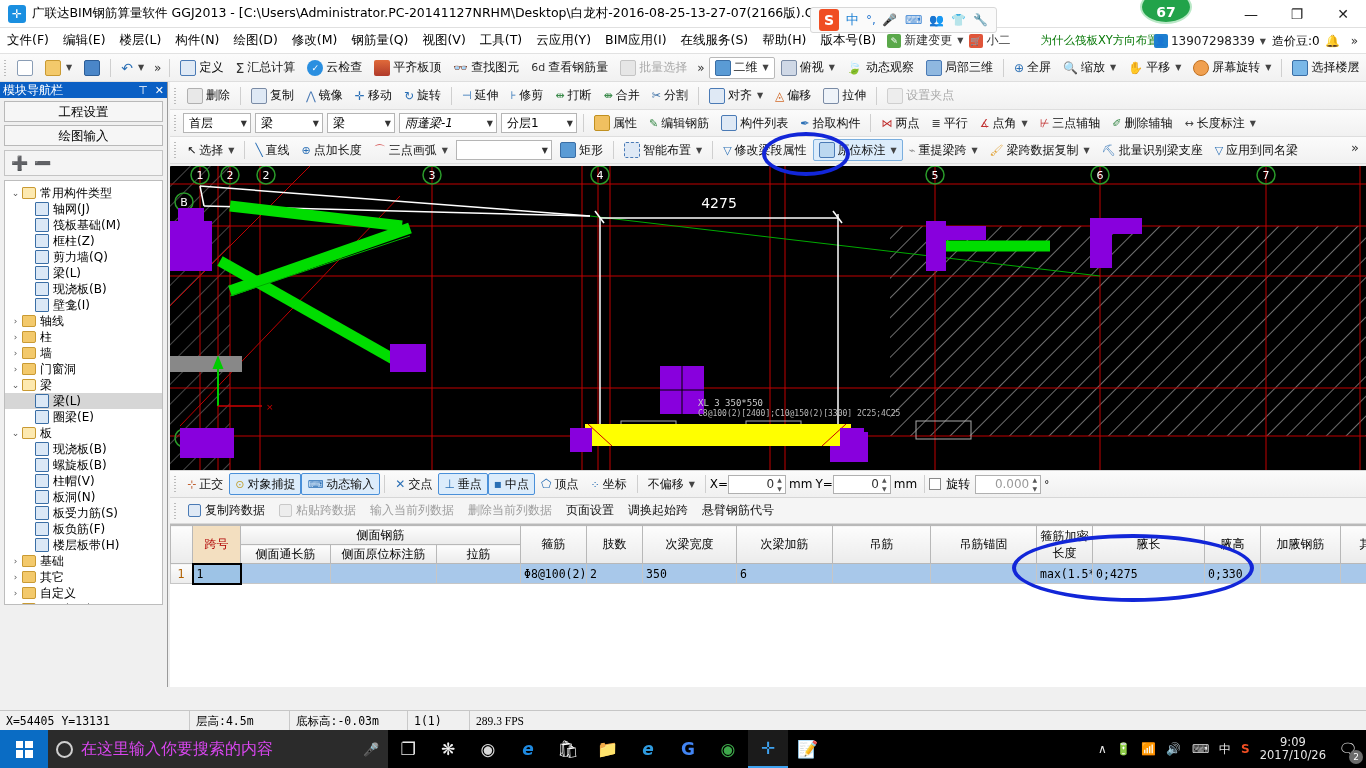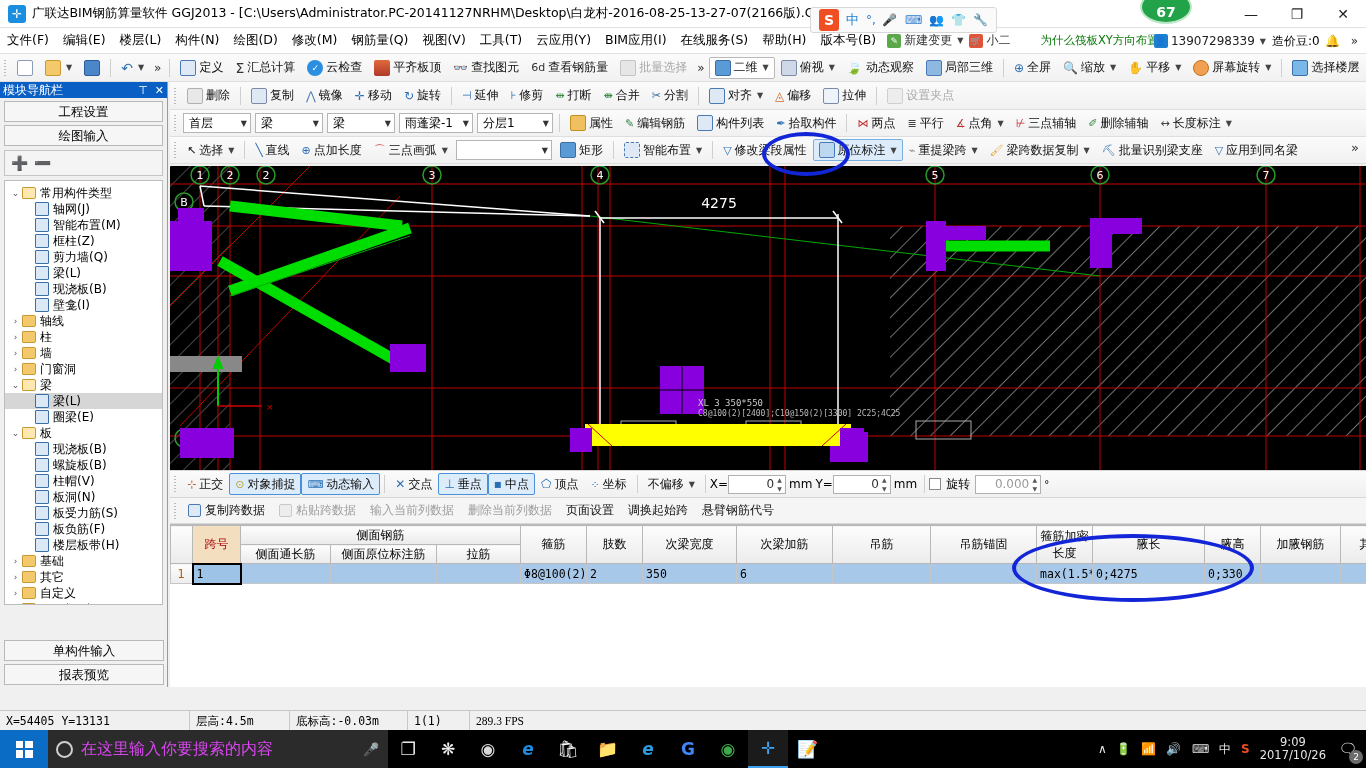--- a/index.html
+++ b/index.html
@@ -519,21 +519,21 @@
         <span class="caret">▼</span>
       </div>
     <div class="combo" style="width:68px;">
         <span>梁</span>
         <span class="caret">▼</span>
       </div>
     <div class="combo" style="width:68px;">
         <span>梁</span>
         <span class="caret">▼</span>
       </div>
-    <div class="combo" style="width:74px;">
+    <div class="combo" style="width:98px;font-style:italic;">
         <span>雨蓬梁-1</span>
         <span class="caret">▼</span>
       </div>
     <div class="combo" style="width:76px;">
         <span>分层1</span>
         <span class="caret">▼</span>
       </div>
     <div class="tb-sep"></div>
     <div class="tb-btn">
         <span class="ico" style="background:#f0c060;border:1px solid #c09020;"></span>
@@ -669,21 +669,21 @@
         <div class="tnode">
           <span class="tindent"></span>
           <span class="tw"></span>
           <span class="tico"></span>
           <span>轴网(J)</span>
         </div>
         <div class="tnode">
           <span class="tindent"></span>
           <span class="tw"></span>
           <span class="tico"></span>
-          <span>智能布置(M)</span>
+          <span>筏板基础(M)</span>
         </div>
         <div class="tnode">
           <span class="tindent"></span>
           <span class="tw"></span>
           <span class="tico"></span>
           <span>框柱(Z)</span>
         </div>
         <div class="tnode">
           <span class="tindent"></span>
           <span class="tw"></span>
@@ -807,24 +807,20 @@
           <span class="folder"></span>
           <span>自定义</span>
         </div>
         <div class="tnode">
           <span class="tw">›</span>
           <span class="folder"></span>
           <span>CAD识别</span>
           <span class="badge-new">NEW</span>
         </div>
       </div>
-    <div class="lp-bottom">
-      <div class="lp-btn">单构件输入</div>
-      <div class="lp-btn">报表预览</div>
-    </div>
   </div>
 
   <div class="canvas">
     <svg width="1196" height="304" viewBox="0 0 1196 304">
 
       <defs>
         <pattern id="hatch" width="14" height="14" patternUnits="userSpaceOnUse" patternTransform="rotate(45)">
           <line x1="0" y1="0" x2="0" y2="14" stroke="#ffffff" stroke-width="1"></line>
         </pattern>
       </defs>

